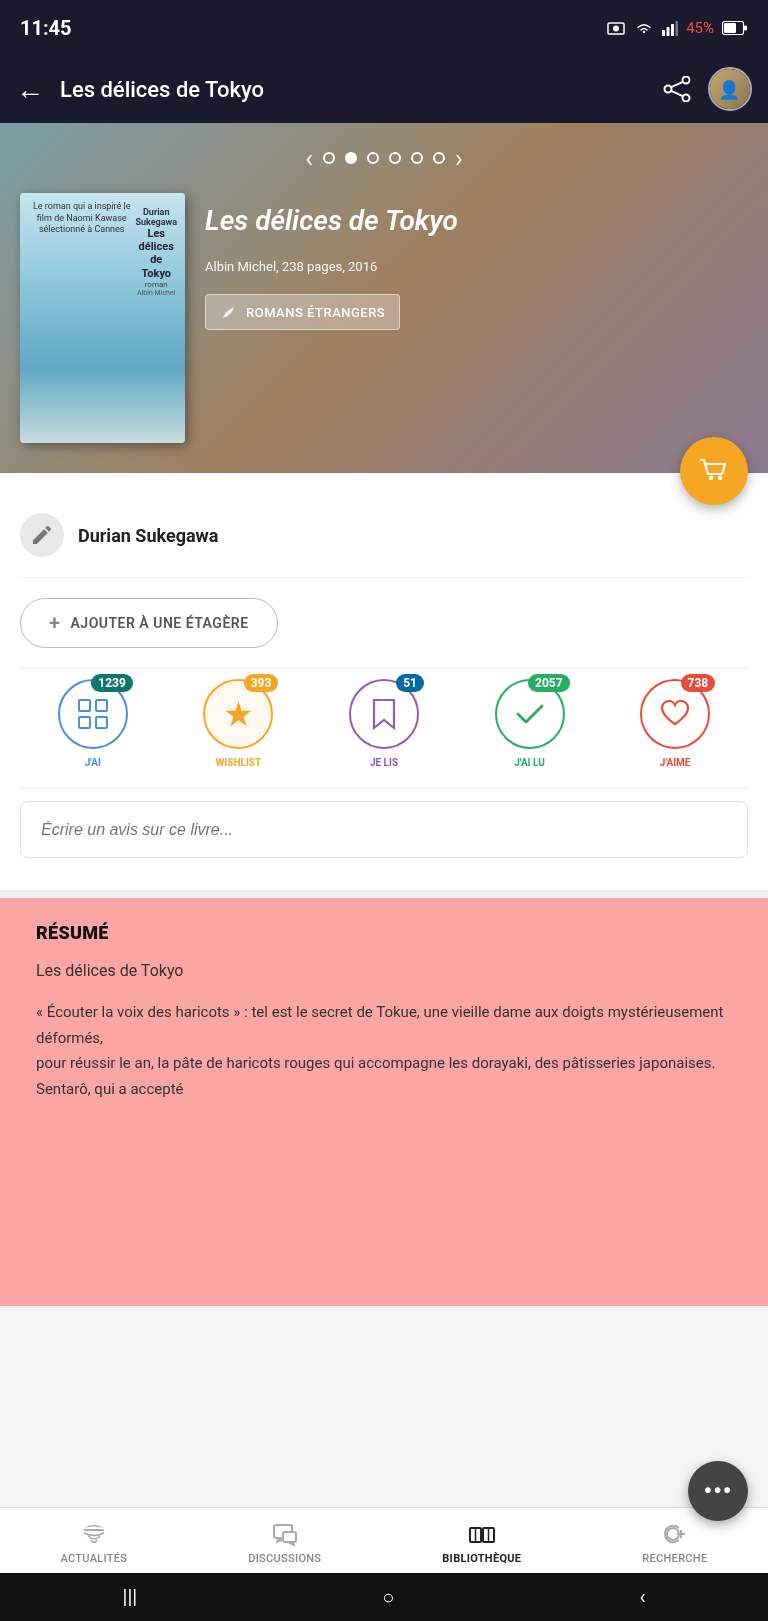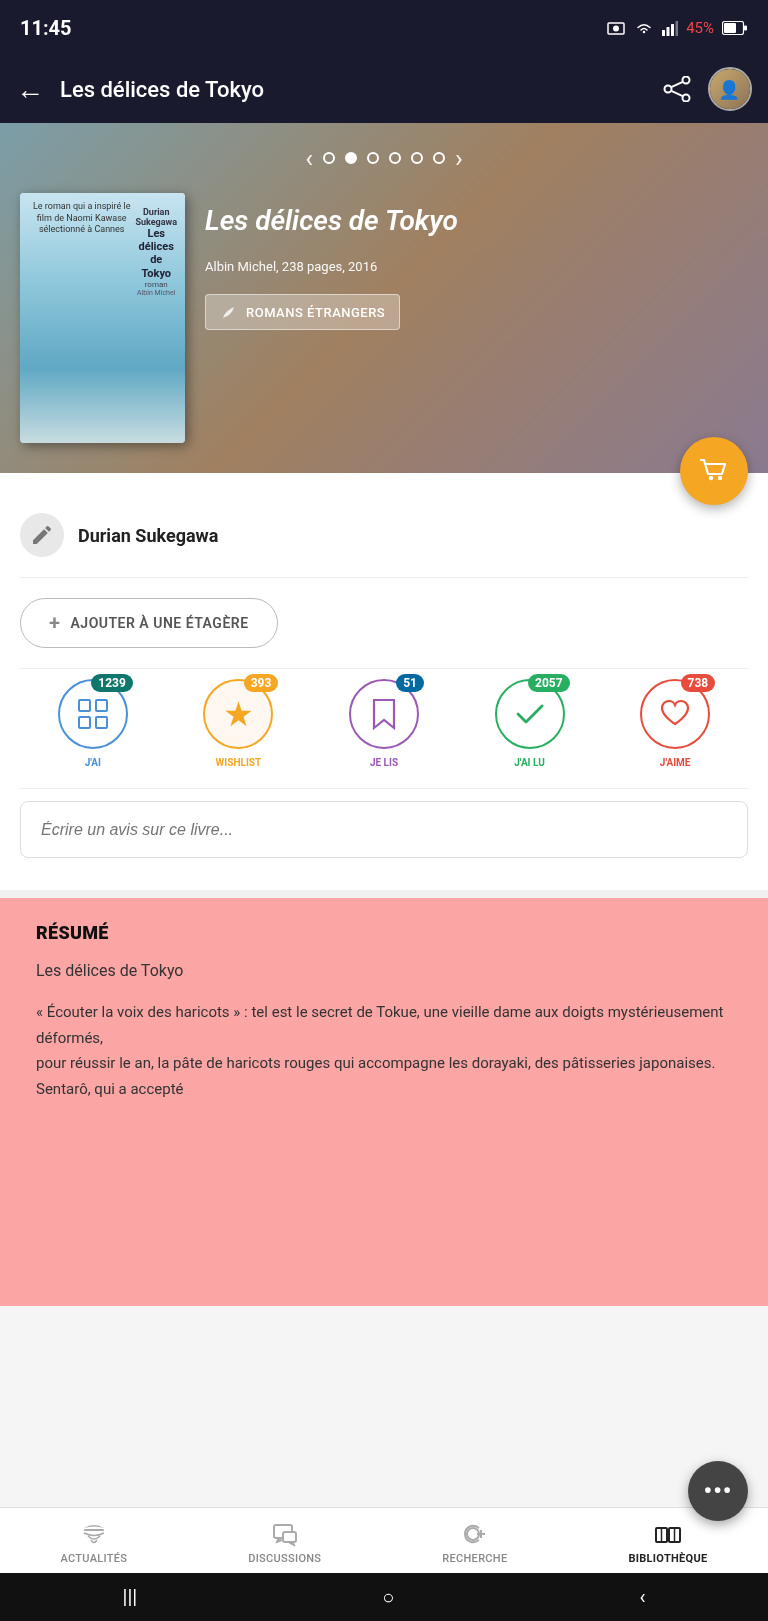--- a/index.html
+++ b/index.html
@@ -639,38 +639,38 @@
       <rect x="3" y="5" width="18" height="13" rx="2" stroke="#aaa" stroke-width="2" fill="none"></rect>
       <path d="M7 18 L5 23 L12 20" fill="#aaa" stroke="#aaa" stroke-width="1"></path>
       <rect x="12" y="12" width="13" height="10" rx="2" stroke="#aaa" stroke-width="2" fill="white"></rect>
       <path d="M22 22 L24 26 L18 23" fill="#aaa" stroke="#aaa" stroke-width="1"></path>
     </svg>
     <span class="bottom-nav-label">DISCUSSIONS</span>
   </div>
 
   <div class="bottom-nav-item">
     <svg width="28" height="28" viewBox="0 0 28 28" fill="none">
+      <rect x="2" y="8" width="11" height="14" rx="1" stroke="#222" stroke-width="2" fill="none"></rect>
+      <rect x="15" y="8" width="11" height="14" rx="1" stroke="#222" stroke-width="2" fill="none"></rect>
+      <line x1="7.5" y1="8" x2="7.5" y2="22" stroke="#222" stroke-width="1.5"></line>
+      <line x1="20.5" y1="8" x2="20.5" y2="22" stroke="#222" stroke-width="1.5"></line>
+    </svg>
+    <span class="bottom-nav-label active">BIBLIOTHÈQUE</span>
+  </div>
+
+  <div class="bottom-nav-item">
+    <svg width="28" height="28" viewBox="0 0 28 28" fill="none">
       <path d="M4 14 Q4 8 10 6 Q14 5 18 8" fill="none" stroke="#aaa" stroke-width="2"></path>
       <path d="M4 14 Q4 20 10 22 Q14 23 18 20" fill="none" stroke="#aaa" stroke-width="2"></path>
       <line x1="20" y1="10" x2="20" y2="18" stroke="#aaa" stroke-width="2"></line>
       <line x1="16" y1="14" x2="24" y2="14" stroke="#aaa" stroke-width="2"></line>
       <circle cx="12" cy="14" r="6" fill="none" stroke="#aaa" stroke-width="2"></circle>
     </svg>
     <span class="bottom-nav-label">RECHERCHE</span>
   </div>
 
-  <div class="bottom-nav-item">
-    <svg width="28" height="28" viewBox="0 0 28 28" fill="none">
-      <rect x="2" y="8" width="11" height="14" rx="1" stroke="#222" stroke-width="2" fill="none"></rect>
-      <rect x="15" y="8" width="11" height="14" rx="1" stroke="#222" stroke-width="2" fill="none"></rect>
-      <line x1="7.5" y1="8" x2="7.5" y2="22" stroke="#222" stroke-width="1.5"></line>
-      <line x1="20.5" y1="8" x2="20.5" y2="22" stroke="#222" stroke-width="1.5"></line>
-    </svg>
-    <span class="bottom-nav-label active">BIBLIOTHÈQUE</span>
-  </div>
-
 </div>
 
 <div class="android-bar">
   <span class="nav-btn">|||</span>
   <span class="nav-btn">○</span>
   <span class="nav-btn">‹</span>
 </div>
 
 </body></html>

